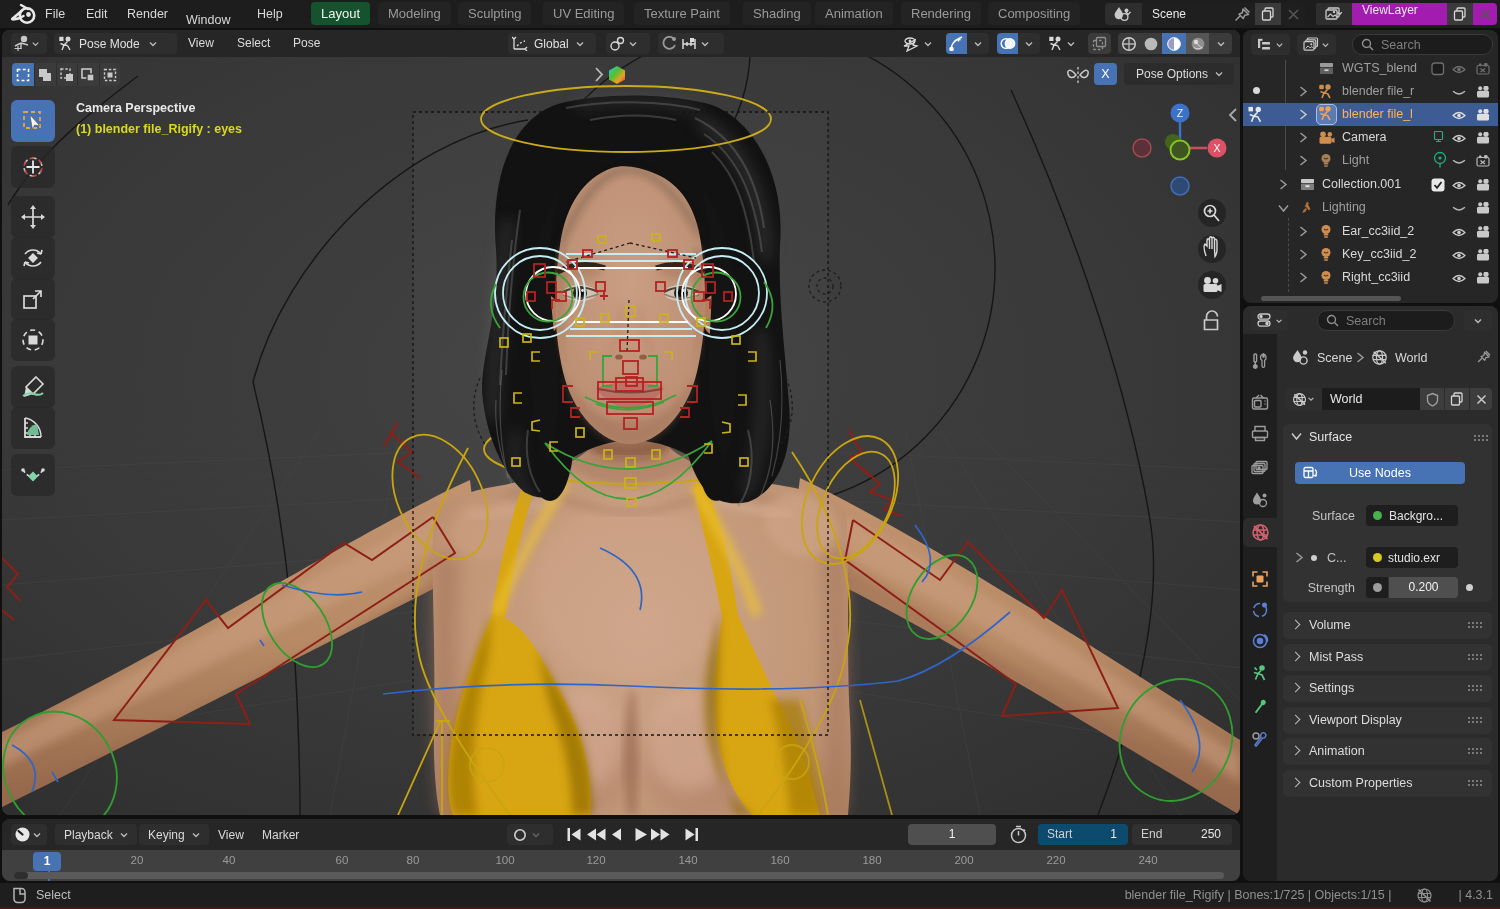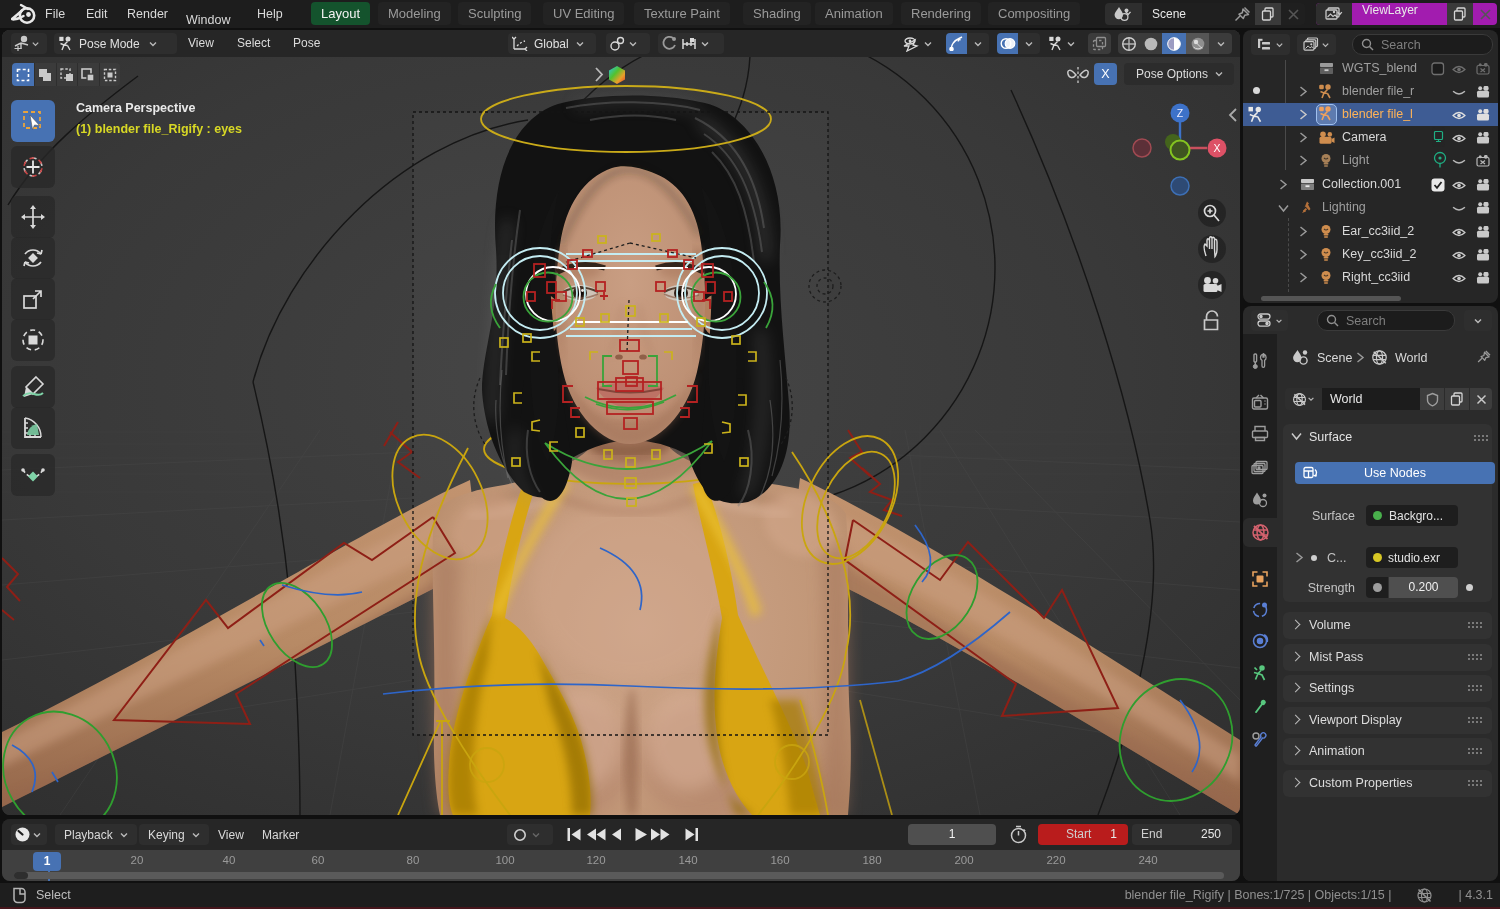--- a/index.html
+++ b/index.html
@@ -1225,21 +1225,21 @@
         <path d="M1.5 1.5 L9.5 9.5 M9.5 1.5 L1.5 9.5" stroke="#c9c9c9" stroke-width="1.5"></path>
       </svg>
   </div>
 
   <div class="abs" style="left:40px;top:118px;width:209px;height:178px;background:#323232;border-radius:6px;"></div>
   <svg class="abs" style="left:48px;top:126px;" width="11" height="9" viewBox="0 0 11 9">
       <path d="M1 1.5 L5.5 7 L10 1.5" stroke="#c9c9c9" stroke-width="1.5" fill="none"></path>
     </svg>
   <div class="abs" style="left:66px;top:124px;color:#e3e3e3;font-size:12.5px;">Surface</div>
   <div class="abs dots" style="left:230px;top:128px;"></div>
-  <div class="abs" style="left:52px;top:156px;width:200px;height:22px;background:#4772b3;border-radius:4px;color:#fff;font-size:12.5px;">
+  <div class="abs" style="left:52px;top:156px;width:170px;height:22px;background:#4772b3;border-radius:4px;color:#fff;font-size:12.5px;">
     <svg class="abs" style="left:8px;top:4px;" width="16" height="14" viewBox="0 0 16 14">
         <g fill="none" stroke="#fff" stroke-width="1.3">
           <rect x="1" y="1.5" width="9" height="10" rx="1.5"></rect>
           <path d="M1 5 h9 M5.5 5 v6.5"></path>
           <path d="M12 3.5 q3 3 0 6.5 l-1.5-1 m1.5 1 l1.8 -0.5"></path>
         </g>
       </svg>
     <span style="position:absolute;left:0;width:100%;text-align:center;line-height:22px;">Use Nodes</span>
   </div>
   <div class="abs" style="left:0px;top:203px;width:112px;text-align:right;color:#c3c3c3;font-size:12.5px;">Surface</div>
@@ -1339,27 +1339,27 @@
         <path d="M86 2.5 L95 8.5 L86 14.5 Z"></path>
       <path d="M120.5 2.5 L129.5 8.5 L120.5 14.5 Z"></path>
         <path d="M130.5 2 v13 h2.5 v-13 Z"></path>
     </g>
   </svg>
   <div class="abs" style="left:906px;top:5px;width:88px;height:21px;background:#4f4f4f;border-radius:4px;color:#f2f2f2;text-align:center;line-height:21px;">1</div>
   <svg class="abs" style="left:1007px;top:6px;" width="19" height="19" viewBox="0 0 19 19">
       <circle cx="9.5" cy="10.5" r="7" fill="none" stroke="#c9c9c9" stroke-width="1.5"></circle>
       <path d="M9.5 10.5 l0-4.5 M7 1.5 h5 M14.5 4.5 l1.6 1.6" stroke="#c9c9c9" stroke-width="1.5" fill="none"></path>
     </svg>
-  <div class="abs" style="left:1036px;top:5px;width:90px;height:21px;background:#b91c1c;border-radius:4px;color:#cfcfcf;text-align:center;"><span style="margin-left:9px;line-height:21px;">Start</span><span style="float:right;margin-right:11px;line-height:21px;color:#e8e8e8;">1</span></div>
+  <div class="abs" style="left:1036px;top:5px;width:90px;height:21px;background:#0c4a6e;border-radius:4px;color:#cfcfcf;"><span style="margin-left:9px;line-height:21px;">Start</span><span style="float:right;margin-right:11px;line-height:21px;color:#e8e8e8;">1</span></div>
   <div class="abs" style="left:1130px;top:5px;width:100px;height:21px;background:#303030;border-radius:4px;color:#cfcfcf;"><span style="margin-left:9px;line-height:21px;">End</span><span style="float:right;margin-right:11px;line-height:21px;color:#e8e8e8;">250</span></div>
 
   <div class="abs" style="left:0;top:31px;width:1238px;height:31px;background:#404040;" id="ruler">
     <span class="rn" style="left:135px;">20</span>
       <span class="rn" style="left:227px;">40</span>
-      <span class="rn" style="left:306px;padding-left:20px;">60</span>
+      <span class="rn" style="left:330px;padding-left:20px;">60</span>
       <span class="rn" style="left:411px;">80</span>
       <span class="rn" style="left:503px;">100</span>
       <span class="rn" style="left:594px;">120</span>
       <span class="rn" style="left:686px;">140</span>
       <span class="rn" style="left:778px;">160</span>
       <span class="rn" style="left:870px;">180</span>
       <span class="rn" style="left:962px;">200</span>
       <span class="rn" style="left:1054px;">220</span>
       <span class="rn" style="left:1146px;">240</span>
   </div>

